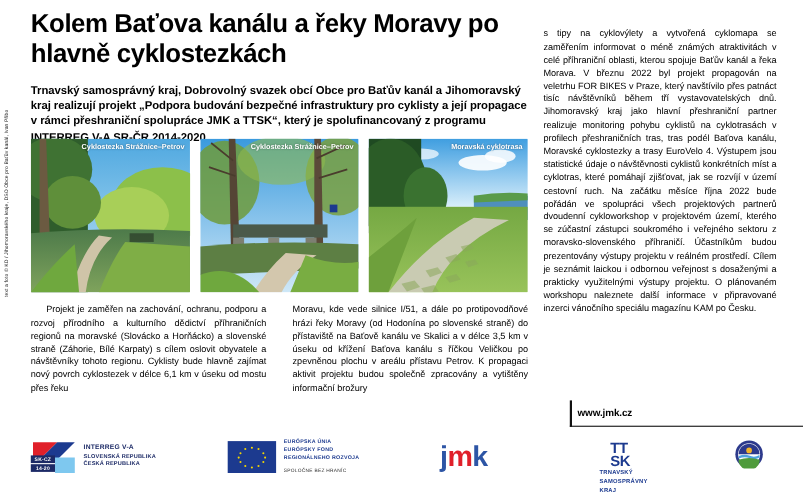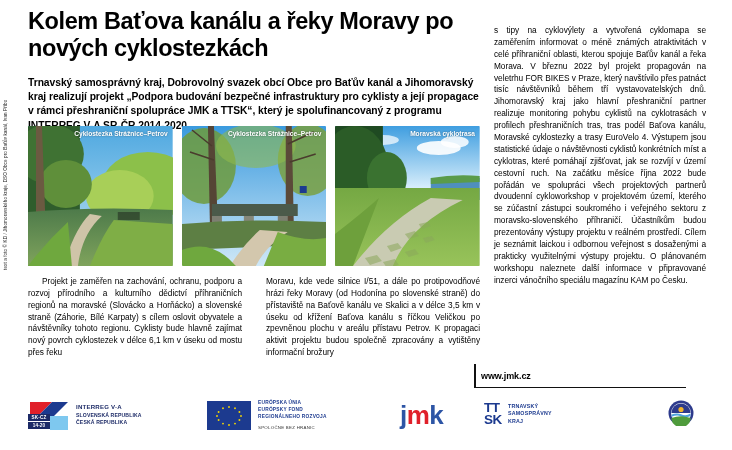--- a/index.html
+++ b/index.html
@@ -103,21 +103,21 @@
     left: 494px; top: 25px;
     width: 212px;
     font-size: 8.3px;
     line-height: 1.435;
     text-align: justify;
     color: #000;
     letter-spacing: -0.05px;
   }
   .web-box {
     position: absolute;
-    left: 474px; top: 364px;
+    left: 518px; top: 364px;
     width: 212px;
     border-left: 2.5px solid #111;
     border-bottom: 1.3px solid #111;
     padding: 1px 0 4px 5px;
   }
   .web-box .weblink {
     font-size: 9px;
     font-weight: bold;
     color: #000;
     letter-spacing: -0.1px;
@@ -185,21 +185,21 @@
     font-size: 26px;
     font-weight: bold;
     letter-spacing: -0.5px;
     line-height: 1;
   }
   .jmk-j { color: #2d55a5; }
   .jmk-m { color: #e0202a; }
   .jmk-k { color: #2d55a5; }
 
   
-  .ttsk { left: 484px; top: 4px; }
+  .ttsk { left: 539px; top: 4px; flex-direction: column; }
   .ttsk-mark {
     font-size: 13.5px;
     font-weight: bold;
     color: #1c3a8f;
     line-height: 0.92;
     letter-spacing: -0.4px;
   }
   .ttsk-txt {
     margin-left: 6px;
     font-size: 5.3px;
@@ -239,21 +239,21 @@
   }
 </style>
 </head>
 <body>
 
 <div id="page">
 
   <div class="side-credit">text a foto © KD / Jihomoravského kraje, DSO Obce pro Baťův kanál, Ivan Přibo</div>
 
   <div class="left-block">
-    <h1 class="headline">Kolem Baťova kanálu a řeky Moravy po nových cyklostezkách</h1>
+    <h1 class="headline">Kolem Baťova kanálu a řeky Moravy po hlavně cyklostezkách</h1>
     <p class="lede">Trnavský samosprávný kraj, Dobrovolný svazek obcí Obce pro Baťův kanál a Jihomoravský kraj realizují projekt „Podpora budování bezpečné infrastruktury pro cyklisty a její propagace v rámci přeshraniční spolupráce JMK a TTSK“, který je spolufinancovaný z programu INTERREG V-A SR-ČR 2014-2020.</p>
   </div>
 
   <div class="photos">
 
     <figure class="photo">
       <svg class="ph-svg" viewBox="0 0 145 140" preserveAspectRatio="none">
         <defs>
           <linearGradient id="sky1" x1="0" y1="0" x2="0" y2="1">
             <stop offset="0" stop-color="#4fa8e0"></stop>

